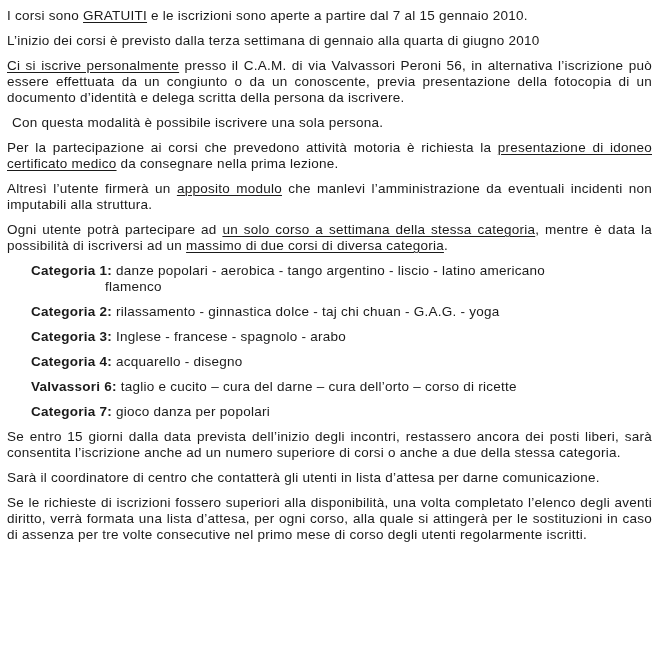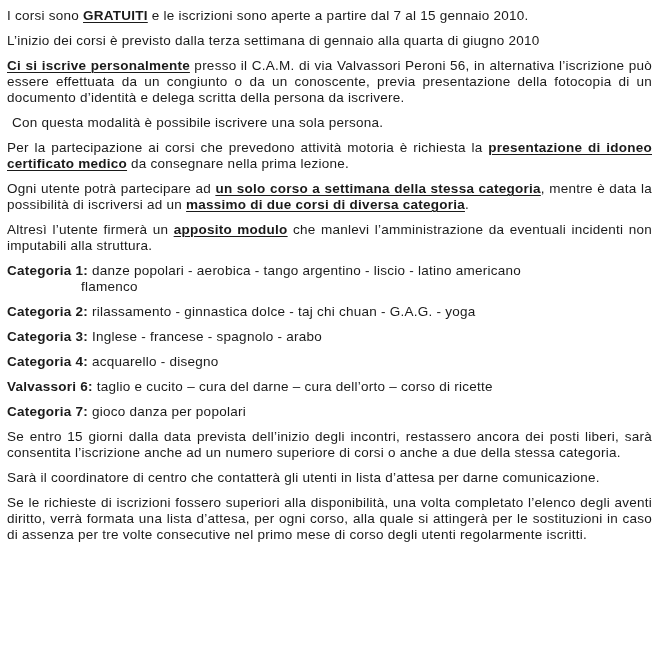--- a/index.html
+++ b/index.html
@@ -10,47 +10,47 @@
     font-family: "Liberation Sans", "DejaVu Sans", sans-serif;
     font-size: 13.5px;
     line-height: 16px;
     letter-spacing: 0.25px;
     color: #1a1a1a;
     overflow: hidden;
   }
   p { margin: 0 0 9px 0; }
   .just { text-align: justify; }
   .bu {
-    font-weight: bold;
+    font-weight: normal;
     text-decoration: underline;
     text-decoration-thickness: 1.4px;
     text-underline-offset: 2px;
   }
   .b { font-weight: bold; }
-  .cat { padding-left: 74px; text-indent: -74px; margin-bottom: 9px; }
+  .cat { padding-left: 74px; text-indent: -74px; margin-bottom: 9px; margin-left: 24px; }
   .indent-sm { text-indent: 5px; }
 </style>
 </head>
 <body style="color: rgb(26, 26, 26); background: rgb(255, 255, 255);">
 
 <main>
 
   <p class="just"><span>I corsi sono </span><span class="bu">GRATUITI</span><span> e le iscrizioni sono aperte a partire dal 7 al 15 gennaio 2010.</span></p>
 
   <p class="just"><span>L’inizio dei corsi è previsto dalla terza settimana di gennaio alla quarta di giugno 2010</span></p>
 
   <p class="just"><span class="bu">Ci si iscrive personalmente</span><span> presso il C.A.M. di via Valvassori Peroni 56, in alternativa l’iscrizione può essere effettuata da un congiunto o da un conoscente, previa presentazione della fotocopia di un documento d’identità e delega scritta della persona da iscrivere.</span></p>
 
   <p class="just indent-sm"><span>Con questa modalità è possibile iscrivere una sola persona.</span></p>
 
   <p class="just"><span>Per la partecipazione ai corsi che prevedono attività motoria è richiesta la </span><span class="bu">presentazione di idoneo certificato medico</span><span> da consegnare nella prima lezione.</span></p>
 
+  <p class="just"><span>Altresì l’utente firmerà un </span><span class="bu">apposito modulo</span><span> che manlevi l’amministrazione da eventuali incidenti non imputabili alla struttura.</span></p>
+
   <p class="just"><span>Ogni utente potrà partecipare ad </span><span class="bu">un solo corso a settimana della stessa categoria</span><span>, mentre è data la possibilità di iscriversi ad un </span><span class="bu">massimo di due corsi di diversa categoria</span><span>.</span></p>
-
-  <p class="just"><span>Altresì l’utente firmerà un </span><span class="bu">apposito modulo</span><span> che manlevi l’amministrazione da eventuali incidenti non imputabili alla struttura.</span></p>
 
   <p class="cat"><span class="b">Categoria 1:</span> <span>danze popolari - aerobica - tango argentino - liscio - latino americano</span><br><span>flamenco</span></p>
 
   <p class="cat"><span class="b">Categoria 2:</span> <span>rilassamento - ginnastica dolce - taj chi chuan - G.A.G.  - yoga</span></p>
 
   <p class="cat"><span class="b">Categoria 3:</span> <span>Inglese - francese - spagnolo - arabo</span></p>
 
   <p class="cat"><span class="b">Categoria 4:</span> <span>acquarello - disegno</span></p>
 
 

